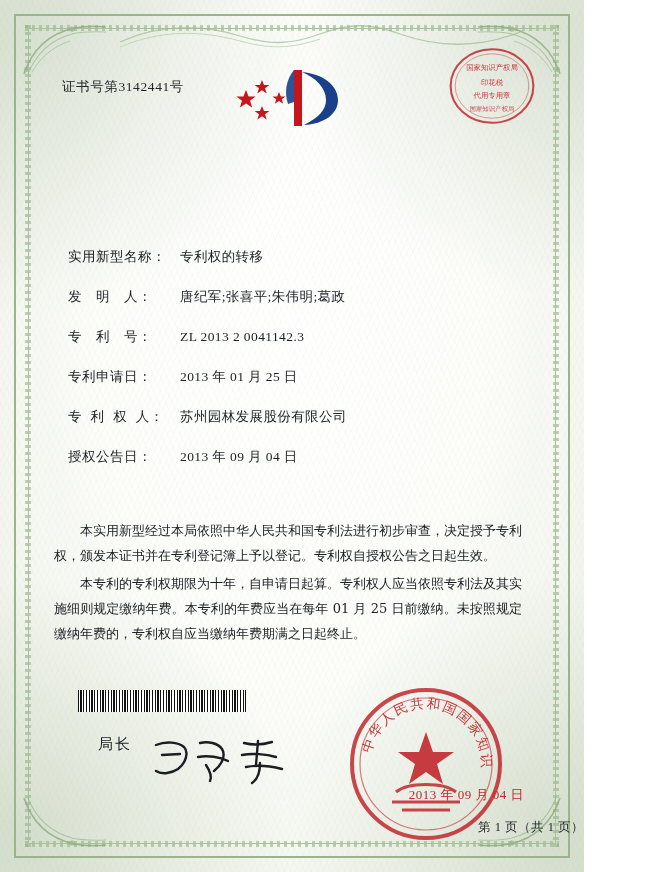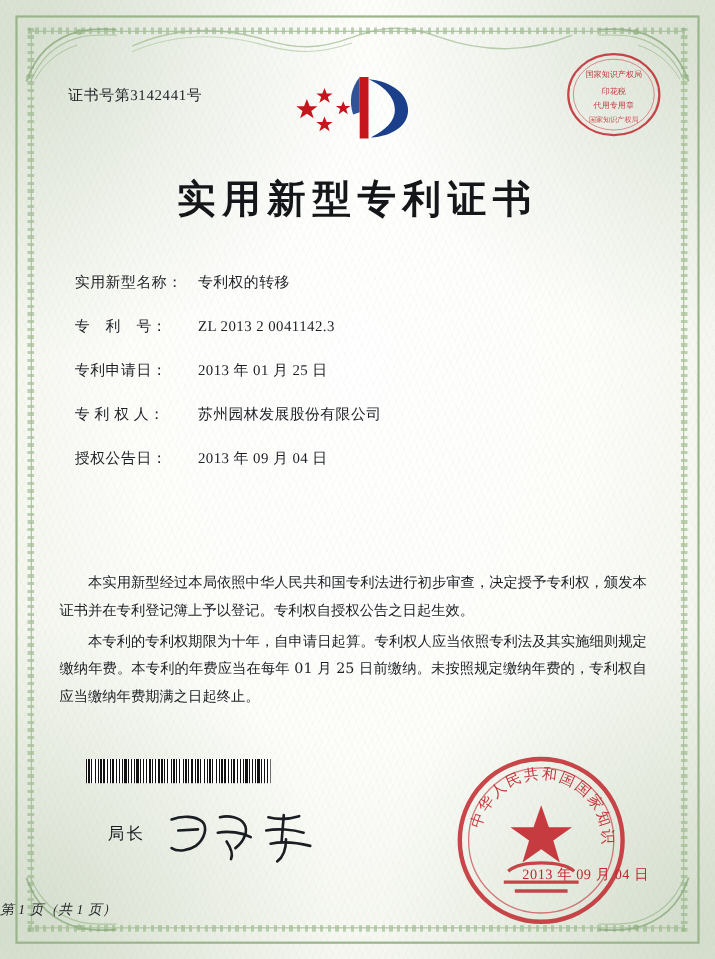--- a/index.html
+++ b/index.html
@@ -9,21 +9,21 @@
   body {
     width: 650px;
     height: 872px;
     overflow: hidden;
     font-family: "Liberation Serif", serif;
     background: #ffffff;
   }
 
   .certificate {
     position: relative;
-    width: 650px;
+    width: 584px;
     height: 872px;
     background:
       radial-gradient(ellipse at 50% 38%, #ffffff 0%, #fdfdfa 45%, #f4f6ef 72%, #e9eee2 100%);
     overflow: hidden;
   }
 
   
   .paper-tint {
     position: absolute;
     inset: 0;
@@ -143,20 +143,21 @@
     align-items: baseline;
     margin-bottom: 22px;
     font-size: 13.5px;
     color: #1c1f24;
   }
   .field-label {
     width: 112px;
     flex: 0 0 112px;
     letter-spacing: 0.5px;
     white-space: nowrap;
+    font-family: Liberation Mono, monospace;
   }
   .field-value {
     flex: 1;
     letter-spacing: 0.4px;
   }
 
   .body-text {
     position: absolute;
     left: 54px;
     right: 62px;
@@ -183,21 +184,21 @@
       #111 2px, #111 4px, #fff 4px, #fff 5px,
       #111 5px, #111 6px, #fff 6px, #fff 8px,
       #111 8px, #111 9px, #fff 9px, #fff 11px);
   }
 
   .director-row {
     position: absolute;
     left: 98px;
     top: 735px;
     display: flex;
-    align-items: center;
+    align-items: flex-start;
     gap: 16px;
   }
   .director-label {
     font-size: 15px;
     letter-spacing: 2px;
     color: #1a1d22;
   }
   .signature {
     width: 150px;
     height: 52px;
@@ -219,25 +220,24 @@
     font-size: 13px;
     color: #c1272d;
     letter-spacing: 0.5px;
     font-family: "Liberation Serif", serif;
   }
 
   .page-footer {
     position: absolute;
     left: 0; right: 0;
     bottom: 36px;
-    text-align: left;
+    text-align: right;
     font-size: 12.5px;
     color: #1f2227;
     letter-spacing: 0.5px;
-    font-style: italic;
   }
 </style>
 </head>
 <body>
 
 <div class="certificate">
 
   <div class="paper-tint"></div>
   <div class="corner-shade"></div>
 
@@ -293,26 +293,29 @@
         <polygon points="30,18 32,23 37.4,23 33,26.2 34.7,31.4 30,28.2 25.3,31.4 27,26.2 22.6,23 28,23"></polygon>
         <polygon points="30,44 32,49 37.4,49 33,52.2 34.7,57.4 30,54.2 25.3,57.4 27,52.2 22.6,49 28,49"></polygon>
         <polygon points="47,30 48.8,34.4 53.6,34.4 49.7,37.2 51.2,41.8 47,39 42.8,41.8 44.3,37.2 40.4,34.4 45.2,34.4"></polygon>
       </g>
       <path d="M62,8 L62,64 L70,64 L70,8 Z" fill="#c4161c"></path>
       <path d="M70,10 C92,12 106,24 106,38 C106,52 92,62 72,63 C86,56 94,48 94,38 C94,26 84,16 70,10 Z" fill="#1b3f8b"></path>
       <path d="M62,8 C54,18 52,30 56,42 L62,40 Z" fill="#1b3f8b" opacity="0.9"></path>
     </svg>
   </div>
 
-  <div class="title">实用新型专利证书</div>
 
   <div class="fields">
     <div class="field-row">
       <div class="field-label">实用新型名称：</div>
       <div class="field-value">专利权的转移</div>
+    </div>
+    <div class="field-row">
+      <div class="field-label">发　明　人：</div>
+      <div class="field-value">唐纪军;张喜平;朱伟明;葛政</div>
     </div>
     <div class="field-row">
       <div class="field-label">专　利　号：</div>
       <div class="field-value">ZL 2013 2 0041142.3</div>
     </div>
     <div class="field-row">
       <div class="field-label">专利申请日：</div>
       <div class="field-value">2013 年 01 月 25 日</div>
     </div>
     <div class="field-row">

